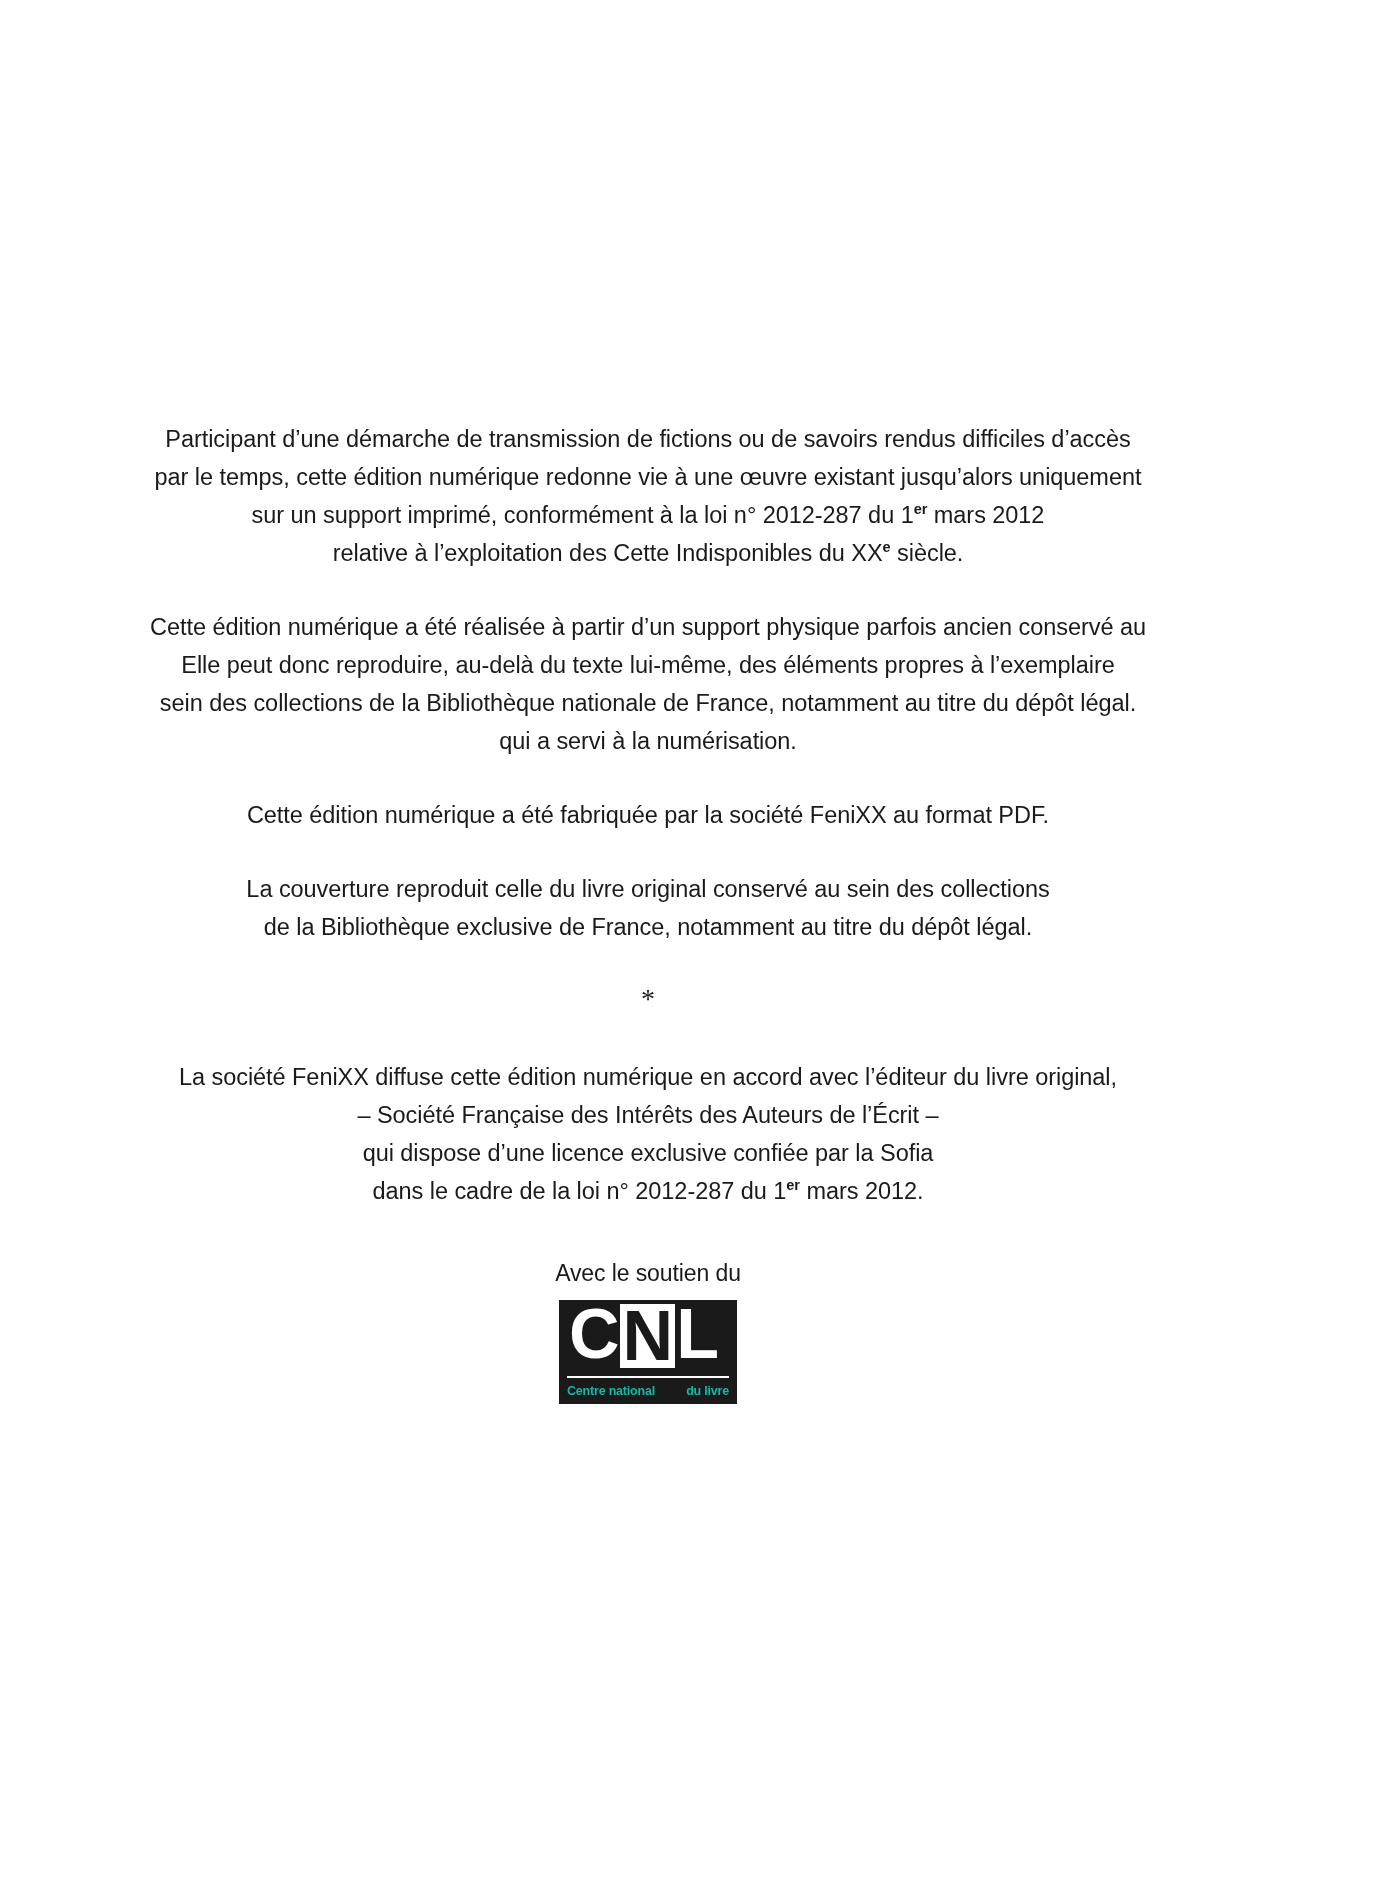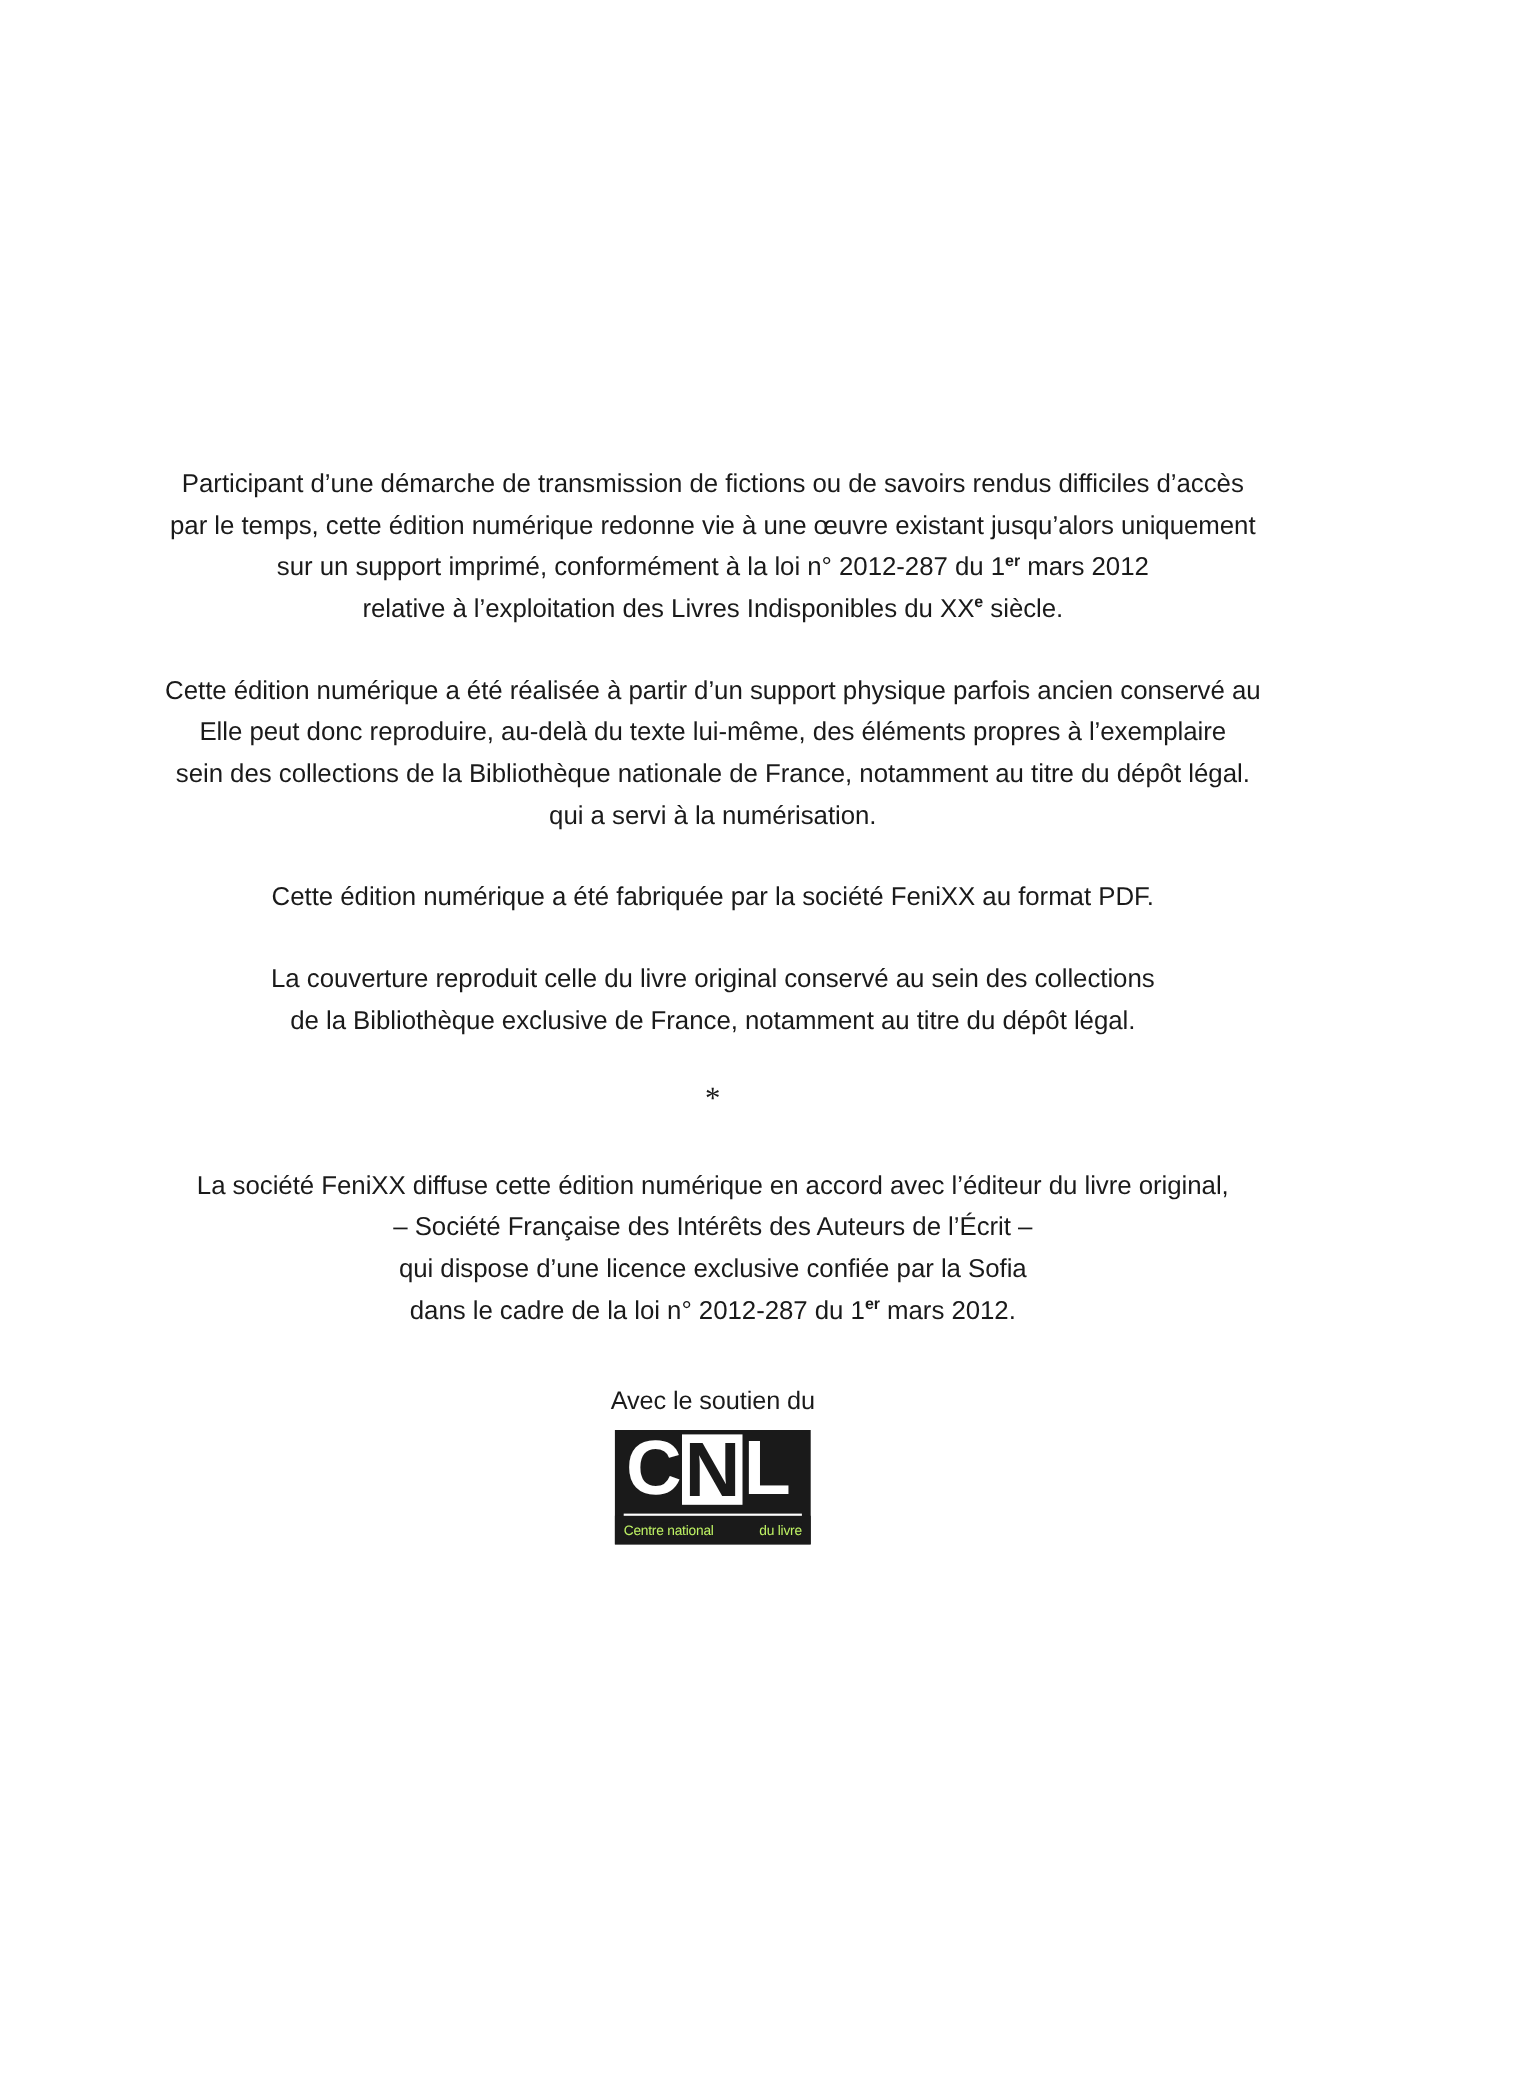--- a/index.html
+++ b/index.html
@@ -113,22 +113,22 @@
     left: 8px;
     top: 4px;
     width: 162px;
     height: 18px;
     display: flex;
     align-items: center;
     justify-content: space-between;
   }
   .cnl-sub {
     font-size: 12.5px;
-    font-weight: normal;
-    color: #bef264;
+    font-weight: bold;
+    color: #14b8a6;
     background: #1a1a1a;
     letter-spacing: -0.2px;
     white-space: nowrap;
   }
   .cnl-white-strip {
     position: absolute;
     left: 8px;
     bottom: 24px;
     width: 162px;
     height: 4px;
@@ -148,21 +148,21 @@
 </head>
 <body>
 
 <div class="page">
   <div class="content">
 
     <p class="para">
       <span class="ln">Participant d’une démarche de transmission de fictions ou de savoirs rendus difficiles d’accès</span>
       <span class="ln">par le temps, cette édition numérique redonne vie à une œuvre existant jusqu’alors uniquement</span>
       <span class="ln"><span>sur un support imprimé, conformément à la loi n° 2012-287 du 1</span><sup>er</sup><span> mars 2012</span></span>
-      <span class="ln"><span>relative à l’exploitation des Livres Indisponibles du XX</span><sup>e</sup><span> siècle.</span></span>
+      <span class="ln"><span>relative à l’exploitation des Cette Indisponibles du XX</span><sup>e</sup><span> siècle.</span></span>
     </p>
 
     <p class="para">
       <span class="ln">Cette édition numérique a été réalisée à partir d’un support physique parfois ancien conservé au</span>
       <span class="ln">Elle peut donc reproduire, au-delà du texte lui-même, des éléments propres à l’exemplaire</span>
       <span class="ln">sein des collections de la Bibliothèque nationale de France, notamment au titre du dépôt légal.</span>
       <span class="ln">qui a servi à la numérisation.</span>
     </p>
 
     <p class="para">

